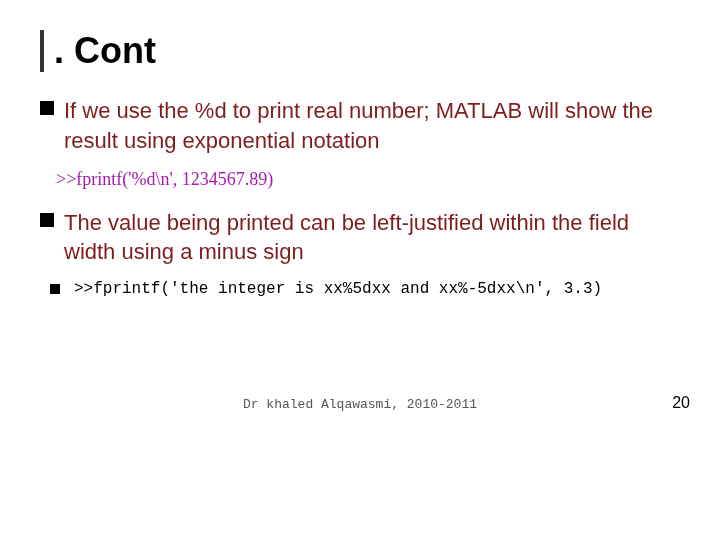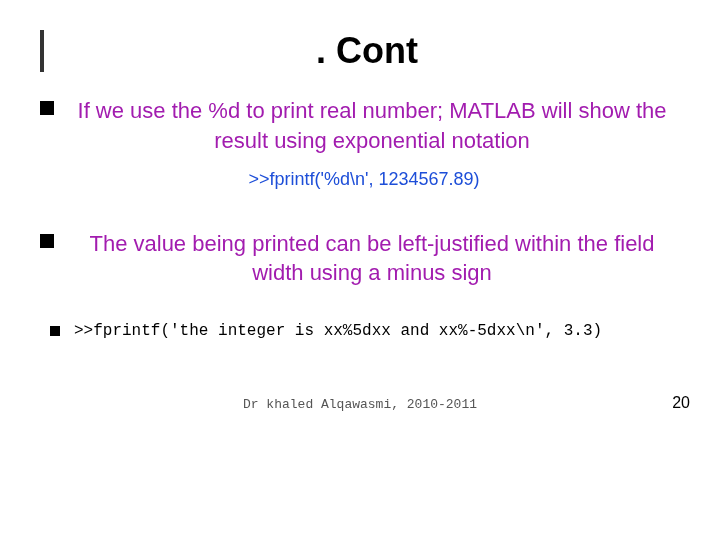--- a/index.html
+++ b/index.html
@@ -13,21 +13,20 @@
       position: relative;
     }
 
     .slide {
       width: 720px;
       height: 424px;
       padding: 30px 40px 30px 40px;
       display: flex;
       flex-direction: column;
       position: relative;
-      text-align: center;
     }
 
     .title {
       font-size: 36px;
       font-weight: bold;
       color: #000000;
       margin-bottom: 24px;
       border-left: 4px solid #333;
       padding-left: 10px;
     }
@@ -49,29 +48,29 @@
     .bullet-square {
       width: 14px;
       height: 14px;
       background: #000000;
       margin-top: 5px;
       flex-shrink: 0;
     }
 
     .bullet-text {
       font-size: 22px;
-      color: #a21caf;
+      color: #7f1d1d;
       line-height: 1.35;
     }
 
     .code-block {
-      font-family: Liberation Sans, sans-serif;
+      font-family: Liberation Serif, serif;
       font-size: 18px;
-      color: #1d4ed8;
-      margin-left: 8px;
+      color: #a21caf;
+      margin-left: 16px;
       margin-top: 2px;
       margin-bottom: 2px;
       line-height: 1.4;
     }
 
     .footer {
       position: absolute;
       bottom: 12px;
       left: 0;
       right: 0;
@@ -88,21 +87,21 @@
 
     .page-number {
       position: absolute;
       bottom: 12px;
       right: 30px;
       font-size: 16px;
       color: #000000;
     }
 
     .section-gap {
-      margin-top: 24px;
+      margin-top: 3px;
     }
 
     .small-bullet {
       display: flex;
       flex-direction: row;
       align-items: flex-start;
       gap: 14px;
       margin-left: 10px;
     }
 

